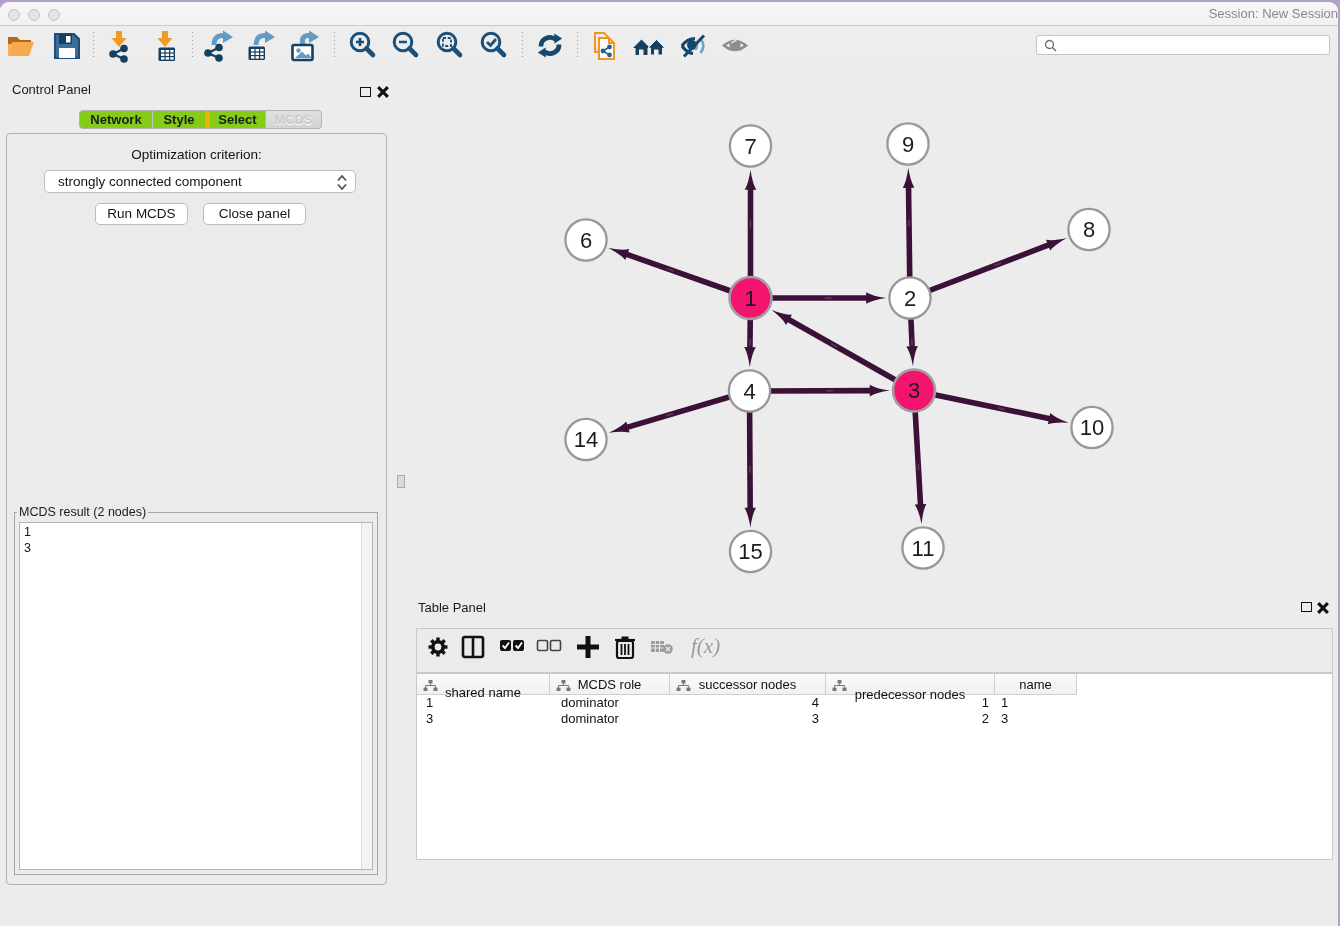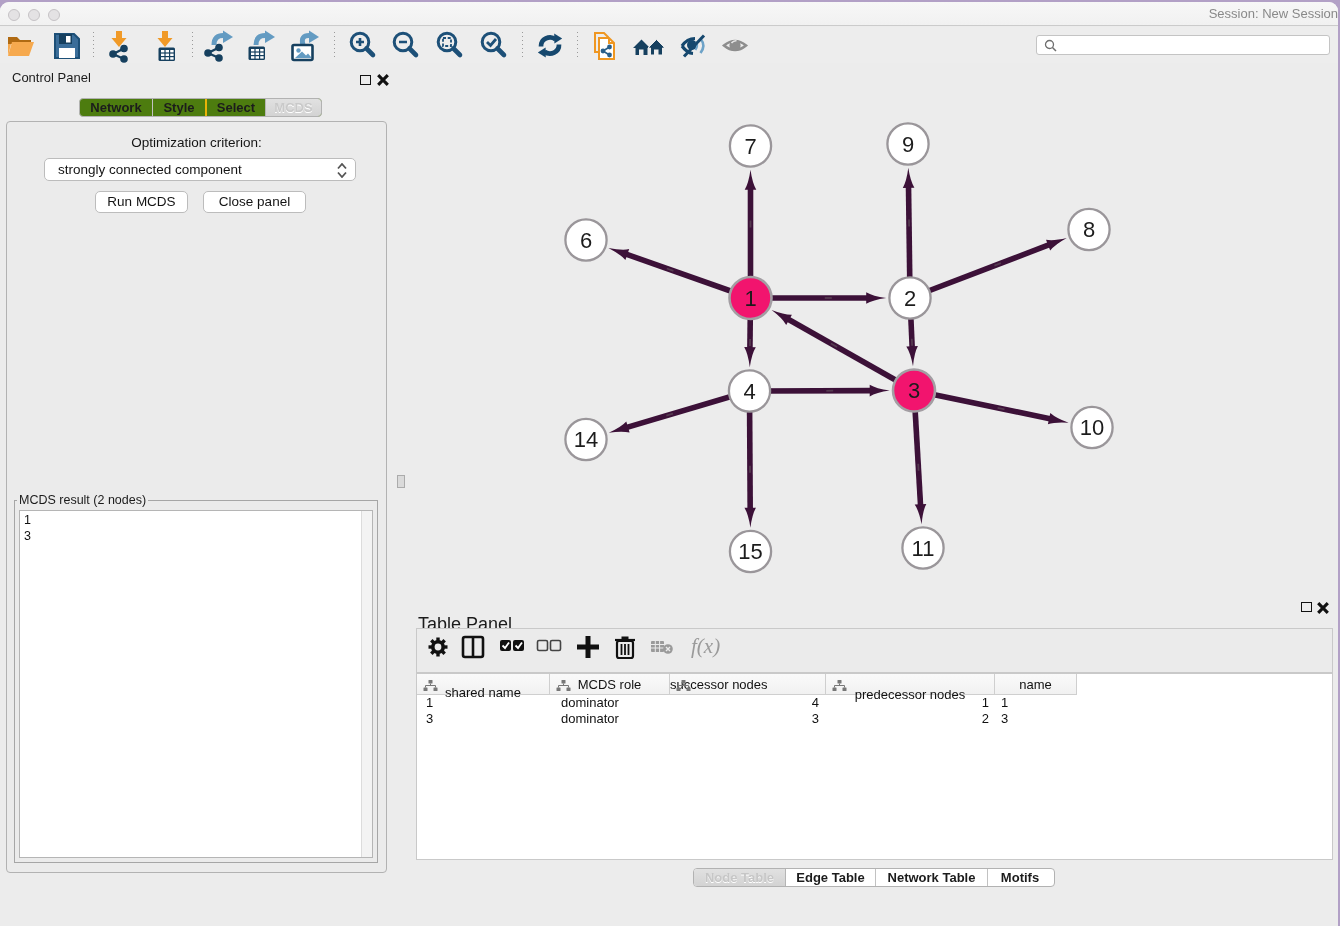--- a/index.html
+++ b/index.html
@@ -165,31 +165,31 @@
 </svg>
       <div id="search">
         <svg style="position:absolute;left:7px;top:3px" width="14" height="14" viewBox="0 0 14 14">
           <circle cx="5.5" cy="5.5" r="4" fill="none" stroke="#6e6e6e" stroke-width="1.3"></circle>
           <line x1="8.5" y1="8.5" x2="12" y2="12" stroke="#6e6e6e" stroke-width="1.5"></line>
         </svg>
       </div>
  </div>
  <div id="content" style="position:absolute;left:0;top:61px;width:100%;height:828px;background:#ececec">
 
-<div class="abs" style="left:0;top:0;width:393px;height:826px">
+<div class="abs" style="left:0;top:12px;width:393px;height:826px">
   <div class="abs" style="left:12px;top:7px;font-size:13px;color:#1b1b1b">Control Panel</div>
   <div class="abs" style="left:360px;top:12px;width:11px;height:10px;border:1.6px solid #111"></div>
   <div class="abs" style="left:377px;top:9px"><svg width="12" height="12" viewBox="0 0 12 12">
             <path d="M1.2,1.2 L10.8,10.8 M10.8,1.2 L1.2,10.8" stroke="#111" stroke-width="3.1"></path>
           </svg></div>
   <div class="abs" style="left:6px;top:58px;width:381px;height:752px;border:1px solid #b2b2b2;border-radius:4px;background:#ebebeb"></div>
-  <div class="abs" style="left:79px;top:35px;width:243px;height:19px;border:1px solid #b2b2b2;border-radius:4px;background:#4d7c0f;display:flex;overflow:hidden">
+  <div class="abs" style="left:79px;top:35px;width:243px;height:19px;border:1px solid #b2b2b2;border-radius:4px;background:#84cc16;display:flex;overflow:hidden">
     <div class="seg" style="width:72px">Network</div>
     <div class="seg" style="width:53px;border-left:1px solid #c2c2c2">Style</div>
-    <div class="seg" style="width:60px;border-left:2px solid #eab308">Select</div>
+    <div class="seg" style="width:60px;border-left:5px solid #eab308">Select</div>
     <div class="seg" style="width:56px;border-left:1px solid #b5b5b5;background:linear-gradient(#e1e1e1,#d3d3d3);color:#c9c9c9;text-shadow:0 1px 0 #fff">MCDS</div>
   </div>
   <div class="abs" style="left:44px;top:95px;width:312px;height:23px;background:#fff;border:1px solid #bcbcbc;border-radius:5px">
      <span style="position:absolute;left:13px;top:3px;font-size:13.5px;color:#141414">strongly connected component</span>
      <svg style="position:absolute;right:8px;top:4px" width="10" height="15" viewBox="0 0 10 15">
             <path d="M1,5.5 L5,1 L9,5.5" fill="none" stroke="#555" stroke-width="1.8"></path>
             <path d="M1,9.5 L5,14 L9,9.5" fill="none" stroke="#555" stroke-width="1.8"></path>
           </svg>
   </div>
   <div class="abs" style="left:6px;top:72px;width:381px;text-align:center;font-size:13.5px;color:#141414">Optimization criterion:</div>
@@ -266,21 +266,21 @@
 <text x="687" y="347.3" text-anchor="middle" font-size="22" fill="#1c1c1c">10</text>
 <circle cx="518" cy="460" r="20.6" fill="#fff" stroke="#9a969a" stroke-width="2.3"></circle>
 <text x="518" y="467.8" text-anchor="middle" font-size="22" fill="#1c1c1c">11</text>
 <circle cx="181" cy="351.5" r="20.6" fill="#fff" stroke="#9a969a" stroke-width="2.3"></circle>
 <text x="181" y="359.3" text-anchor="middle" font-size="22" fill="#1c1c1c">14</text>
 <circle cx="345.5" cy="463.5" r="20.6" fill="#fff" stroke="#9a969a" stroke-width="2.3"></circle>
 <text x="345.5" y="471.3" text-anchor="middle" font-size="22" fill="#1c1c1c">15</text>
 </svg>
 
 <div class="abs" style="left:404px;top:532px;width:933px;height:294px">
-  <div style="position:absolute;left:14px;top:19px;font-size:18px;color:#1b1b1b">Table Panel</div>
+  <div style="position:absolute;left:14px;top:5px;font-size:13px;color:#1b1b1b">Table Panel</div>
   <div style="position:absolute;left:897px;top:7px;width:11px;height:10px;border:1.6px solid #111"></div>
   <div style="position:absolute;left:913px;top:5px"><svg width="12" height="12" viewBox="0 0 12 12">
             <path d="M1.2,1.2 L10.8,10.8 M10.8,1.2 L1.2,10.8" stroke="#111" stroke-width="3.1"></path>
           </svg></div>
   <div style="position:absolute;left:12px;top:33px;width:917px;height:45px;border:1px solid #c9c9c9;background:#ebebeb"></div>
   <svg style="position:absolute;left:20.5px;top:39.0px" width="26" height="26" viewBox="0 0 26 26">
           <g fill="#111">
             <circle cx="13" cy="13" r="7"></circle>
             <g stroke="#111" stroke-width="3.4">
 <line x1="13" y1="3.5" x2="13" y2="22.5"></line>
@@ -365,21 +365,21 @@
             <span style="position:absolute;left:6px;top:4px"><svg width="15" height="13" viewBox="0 0 15 13" style="flex:0 0 auto">
                 <g fill="#777">
                   <rect x="5.5" y="1" width="4" height="3.5" rx="0.5"></rect>
                   <rect x="0.5" y="8.5" width="4" height="3.5" rx="0.5"></rect>
                   <rect x="10.5" y="8.5" width="4" height="3.5" rx="0.5"></rect>
                 </g>
                 <g stroke="#777" stroke-width="1">
                   <path d="M7.5,4.5 L7.5,6.5 M2.5,8.5 L2.5,6.5 L12.5,6.5 L12.5,8.5" fill="none"></path>
                 </g>
               </svg></span>
-            <div style="width:100%;text-align:left;font-size:13px;color:#111;padding-top:3px">successor nodes</div>
+            <div style="width:100%;text-align:center;font-size:13px;color:#111;padding-top:3px">successor nodes</div>
           </div>
           <div style="position:absolute;left:409px;top:0;width:169px;height:21px;border-right:1px solid #cfcfcf;border-bottom:1px solid #cfcfcf;background:linear-gradient(#fafafa,#f1f1f1)">
             <span style="position:absolute;left:6px;top:4px"><svg width="15" height="13" viewBox="0 0 15 13" style="flex:0 0 auto">
                 <g fill="#777">
                   <rect x="5.5" y="1" width="4" height="3.5" rx="0.5"></rect>
                   <rect x="0.5" y="8.5" width="4" height="3.5" rx="0.5"></rect>
                   <rect x="10.5" y="8.5" width="4" height="3.5" rx="0.5"></rect>
                 </g>
                 <g stroke="#777" stroke-width="1">
                   <path d="M7.5,4.5 L7.5,6.5 M2.5,8.5 L2.5,6.5 L12.5,6.5 L12.5,8.5" fill="none"></path>
@@ -403,20 +403,14 @@
  <div style="position:relative;height:16px">
    <span style="position:absolute;left:9px">3</span>
               <span style="position:absolute;left:144px">dominator</span>
    <span style="position:absolute;left:330px;width:72px;text-align:right">3</span>
    <span style="position:absolute;left:500px;width:72px;text-align:right">2</span>
    <span style="position:absolute;left:584px">3</span>
  </div>
 </div>
   </div>
 
-<div style="position:absolute;left:289px;top:273px;width:362px;height:19px;display:flex;font-size:13px;font-weight:600;border:1px solid #b2b2b2;border-radius:4px;background:#fff;overflow:hidden">
- <div class="seg" style="background:linear-gradient(#e1e1e1,#d3d3d3);color:#c6c6c6;text-shadow:0 1px 0 #fff;width:91px">Node Table</div>
- <div class="seg" style="width:90px;border-left:1px solid #b5b5b5">Edge Table</div>
- <div class="seg" style="width:112px;border-left:1px solid #c2c2c2">Network Table</div>
- <div class="seg" style="width:65px;border-left:1px solid #c2c2c2">Motifs</div>
-</div>
 </div>
  </div>
 </div>
 </body></html>

